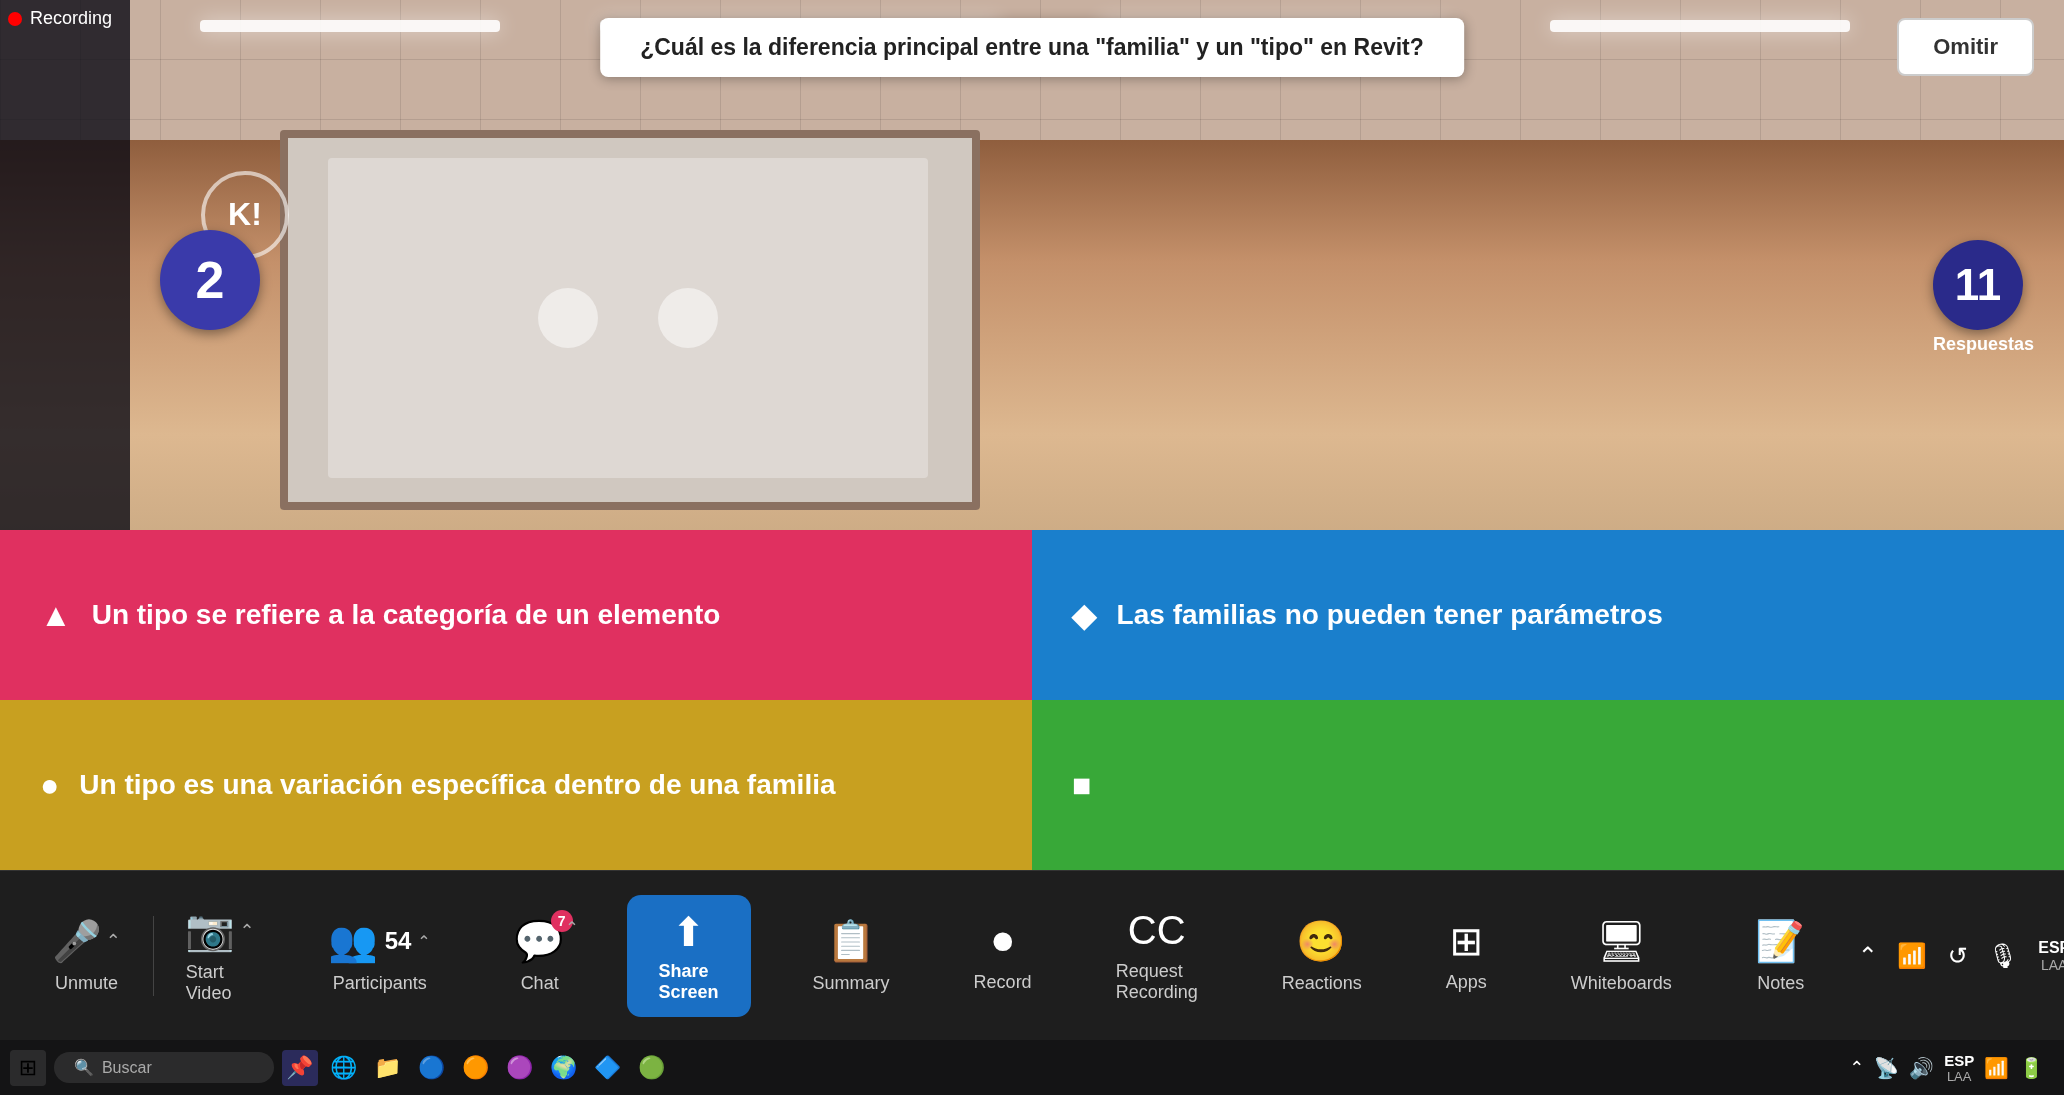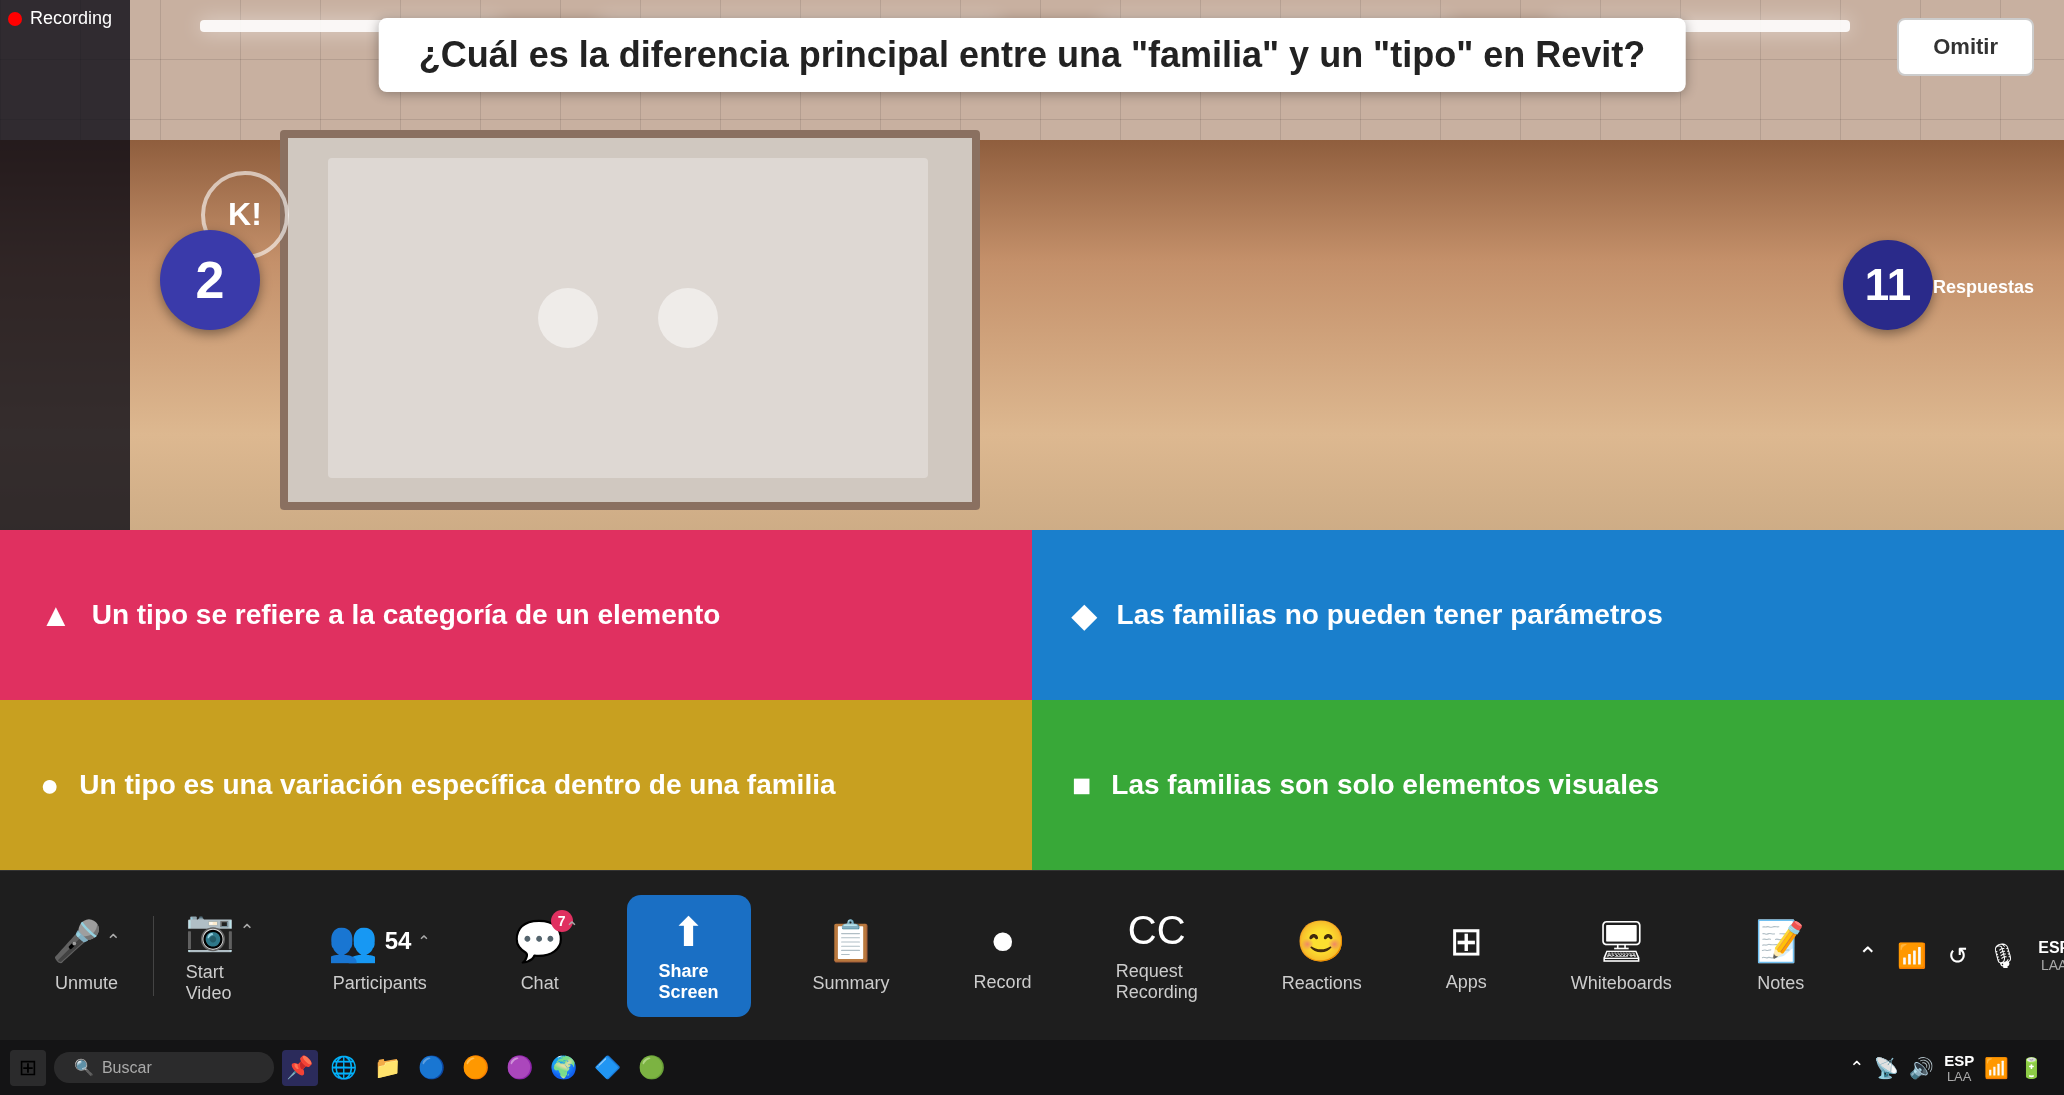--- a/index.html
+++ b/index.html
@@ -116,21 +116,21 @@
 
     
     .question-banner {
       position: absolute;
       top: 18px;
       left: 50%;
       transform: translateX(-50%);
       background: white;
       border-radius: 8px;
       padding: 16px 40px;
-      font-size: 36px;
+      font-size: 23px;
       font-weight: bold;
       color: #222;
       white-space: nowrap;
       box-shadow: 0 2px 12px rgba(0,0,0,0.3);
       z-index: 10;
     }
 
     .skip-button {
       position: absolute;
       top: 18px;
@@ -174,21 +174,22 @@
       height: 90px;
       z-index: 10;
     }
 
     
     .responses-badge {
       position: absolute;
       top: 240px;
       right: 30px;
       display: flex;
-      align-items: center;
+      flex-direction: column;
+      align-items: flex-start;
       z-index: 10;
     }
 
     .responses-number {
       width: 90px;
       height: 90px;
       border-radius: 50%;
       background: #2a2a8a;
       display: flex;
       align-items: center;
@@ -492,21 +493,20 @@
       <span>Las familias no pueden tener parámetros</span>
     </div>
 
     <div class="answer-option yellow">
       <span class="answer-icon">●</span>
       <span>Un tipo es una variación específica dentro de una familia</span>
     </div>
 
     <div class="answer-option green">
       <span class="answer-icon">■</span>
-      <span>Las familias son solo elementos visuales</span>
     </div>
   </div>
 </div>
 
 <div class="zoom-taskbar">
 
   <div class="ztb-left">
 
     <div class="ztb-item">
       <div style="display:flex; align-items:center; gap:4px;">

